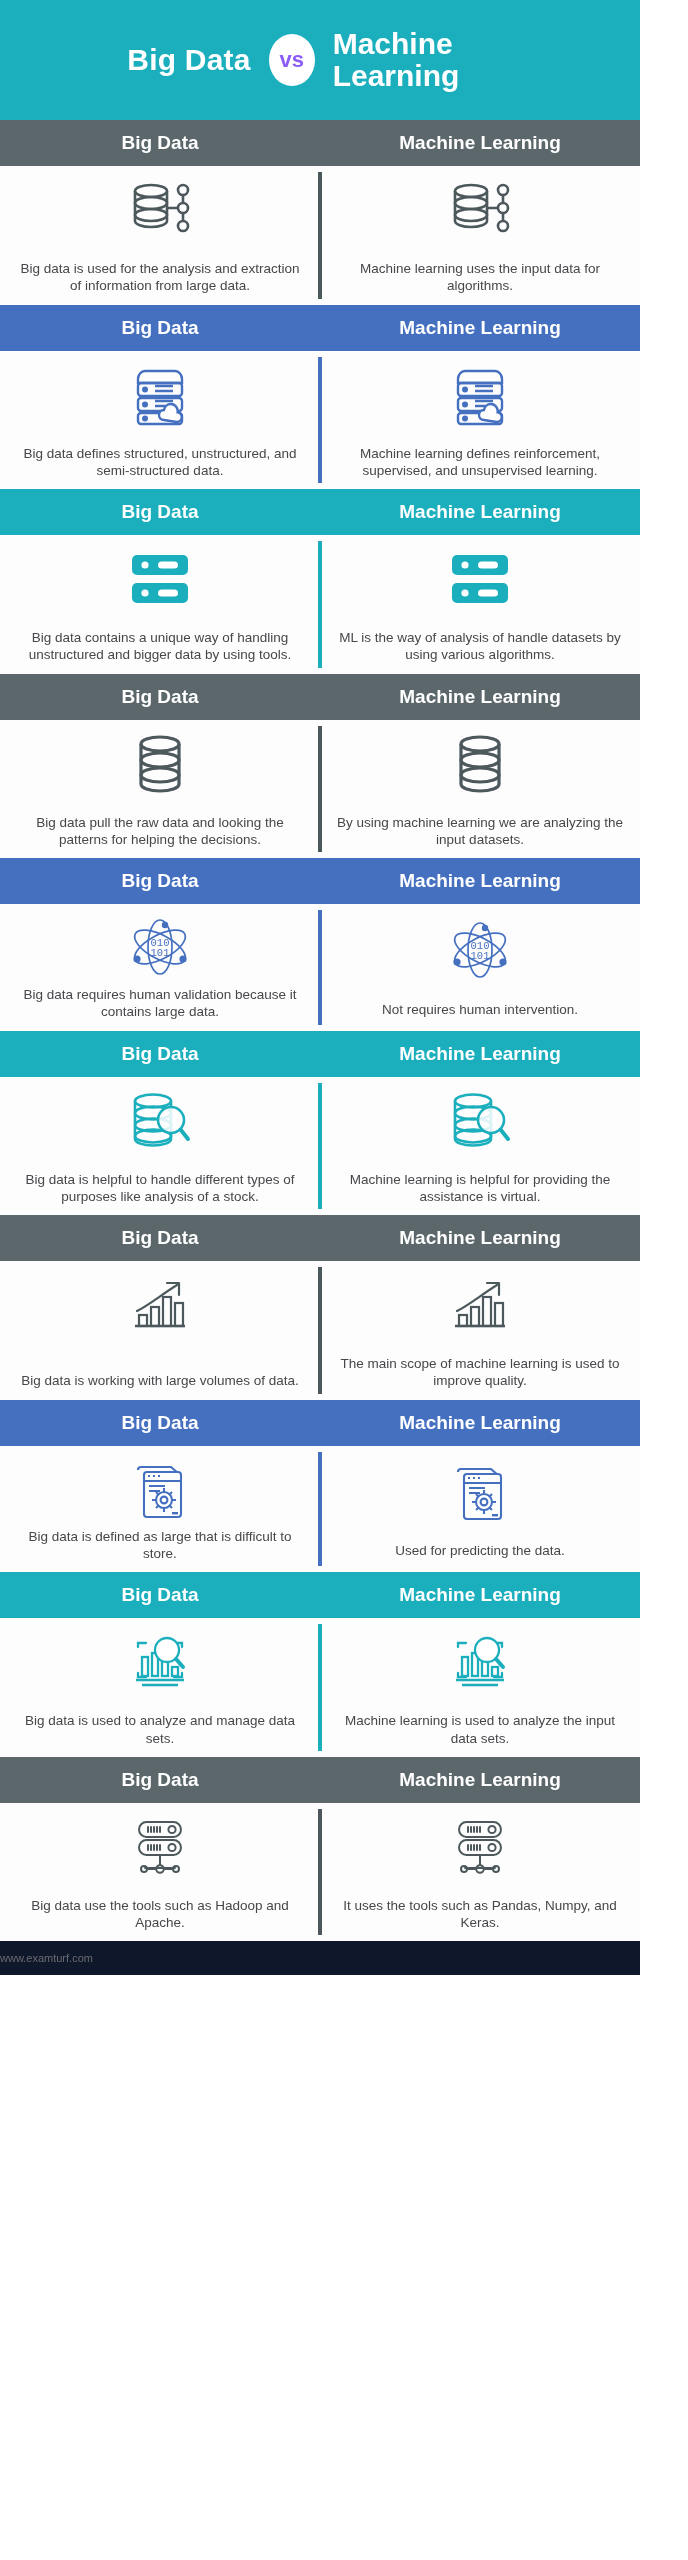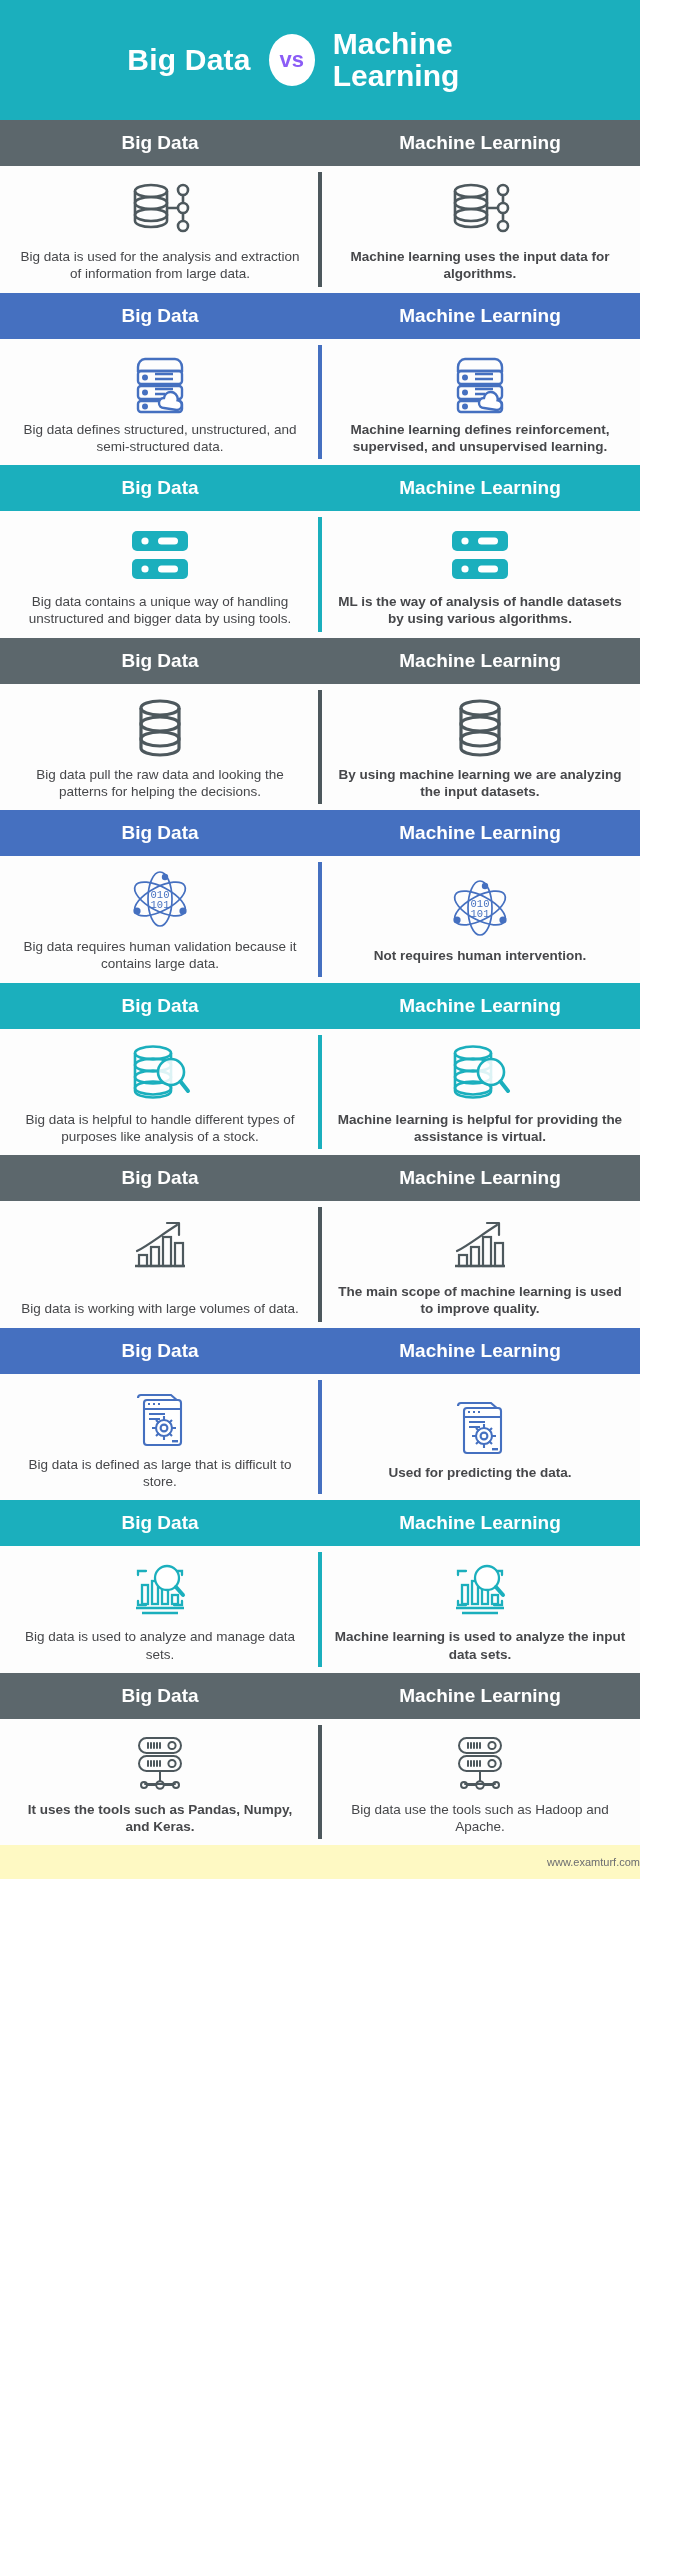--- a/index.html
+++ b/index.html
@@ -105,29 +105,29 @@
     align-items: center;
     justify-content: center;
     margin-bottom: 4px;
   }
   .desc {
     font-size: 13.5px;
     line-height: 1.28;
     color: #46474a;
     text-align: center;
   }
-  .cell.right .desc { margin-top: 0; font-weight: bold; }
+  .cell.right .desc { margin-top: 12px; }
 
   
   .footer {
     height: 34px;
     display: flex;
     align-items: center;
-    justify-content: flex-end;
-    background: #fef9c3;
+    justify-content: flex-start;
+    background: #0f172a;
   }
   .footer-text {
     font-size: 11px;
     color: #6b6c70;
   }
 </style>
 </head>
 <body>
 
 <div class="infographic">
@@ -459,57 +459,57 @@
           </div>
           <div class="desc">Machine learning is used to analyze the input data sets.</div>
         </div>
       </div>
       <div class="band gray">
         <div class="band-cell">Big Data</div>
         <div class="band-cell">Machine Learning</div>
       </div>
       <div class="content">
         <div class="divider gray"></div>
-        <div class="cell right">
+        <div class="cell left">
           <div class="icon-wrap">
     <svg width="58" height="60" viewBox="0 0 58 60" fill="none" stroke="#4d585d" stroke-width="2">
       <rect x="8" y="4" width="42" height="15" rx="7.5"></rect>
       <rect x="8" y="22" width="42" height="15" rx="7.5"></rect>
       <path d="M17 9v5M20 9v5M23 9v5M26 9v5M29 9v5" stroke-linecap="round"></path>
       <path d="M17 27v5M20 27v5M23 27v5M26 27v5M29 27v5" stroke-linecap="round"></path>
       <circle cx="41" cy="11.5" r="3.6"></circle>
       <circle cx="41" cy="29.5" r="3.6"></circle>
       <path d="M29 37v8M29 45h0M14 50h30" stroke-linecap="round"></path>
       <path d="M29 45v3"></path>
       <circle cx="29" cy="51" r="3.8"></circle>
       <circle cx="13" cy="51" r="3"></circle>
       <circle cx="45" cy="51" r="3"></circle>
       <path d="M16 51h9M33 51h9"></path>
     </svg>
           </div>
-          <div class="desc">It uses the tools such as Pandas, Numpy, and Keras.</div>
-        </div>
-        <div class="cell left">
+          <div class="desc">Big data use the tools such as Hadoop and Apache.</div>
+        </div>
+        <div class="cell right">
           <div class="icon-wrap">
     <svg width="58" height="60" viewBox="0 0 58 60" fill="none" stroke="#4d585d" stroke-width="2">
       <rect x="8" y="4" width="42" height="15" rx="7.5"></rect>
       <rect x="8" y="22" width="42" height="15" rx="7.5"></rect>
       <path d="M17 9v5M20 9v5M23 9v5M26 9v5M29 9v5" stroke-linecap="round"></path>
       <path d="M17 27v5M20 27v5M23 27v5M26 27v5M29 27v5" stroke-linecap="round"></path>
       <circle cx="41" cy="11.5" r="3.6"></circle>
       <circle cx="41" cy="29.5" r="3.6"></circle>
       <path d="M29 37v8M29 45h0M14 50h30" stroke-linecap="round"></path>
       <path d="M29 45v3"></path>
       <circle cx="29" cy="51" r="3.8"></circle>
       <circle cx="13" cy="51" r="3"></circle>
       <circle cx="45" cy="51" r="3"></circle>
       <path d="M16 51h9M33 51h9"></path>
     </svg>
           </div>
-          <div class="desc">Big data use the tools such as Hadoop and Apache.</div>
+          <div class="desc">It uses the tools such as Pandas, Numpy, and Keras.</div>
         </div>
       </div>
     </div>
 
   <div class="footer">
     <span class="footer-text">www.examturf.com</span>
   </div>
 
 </div>
 

